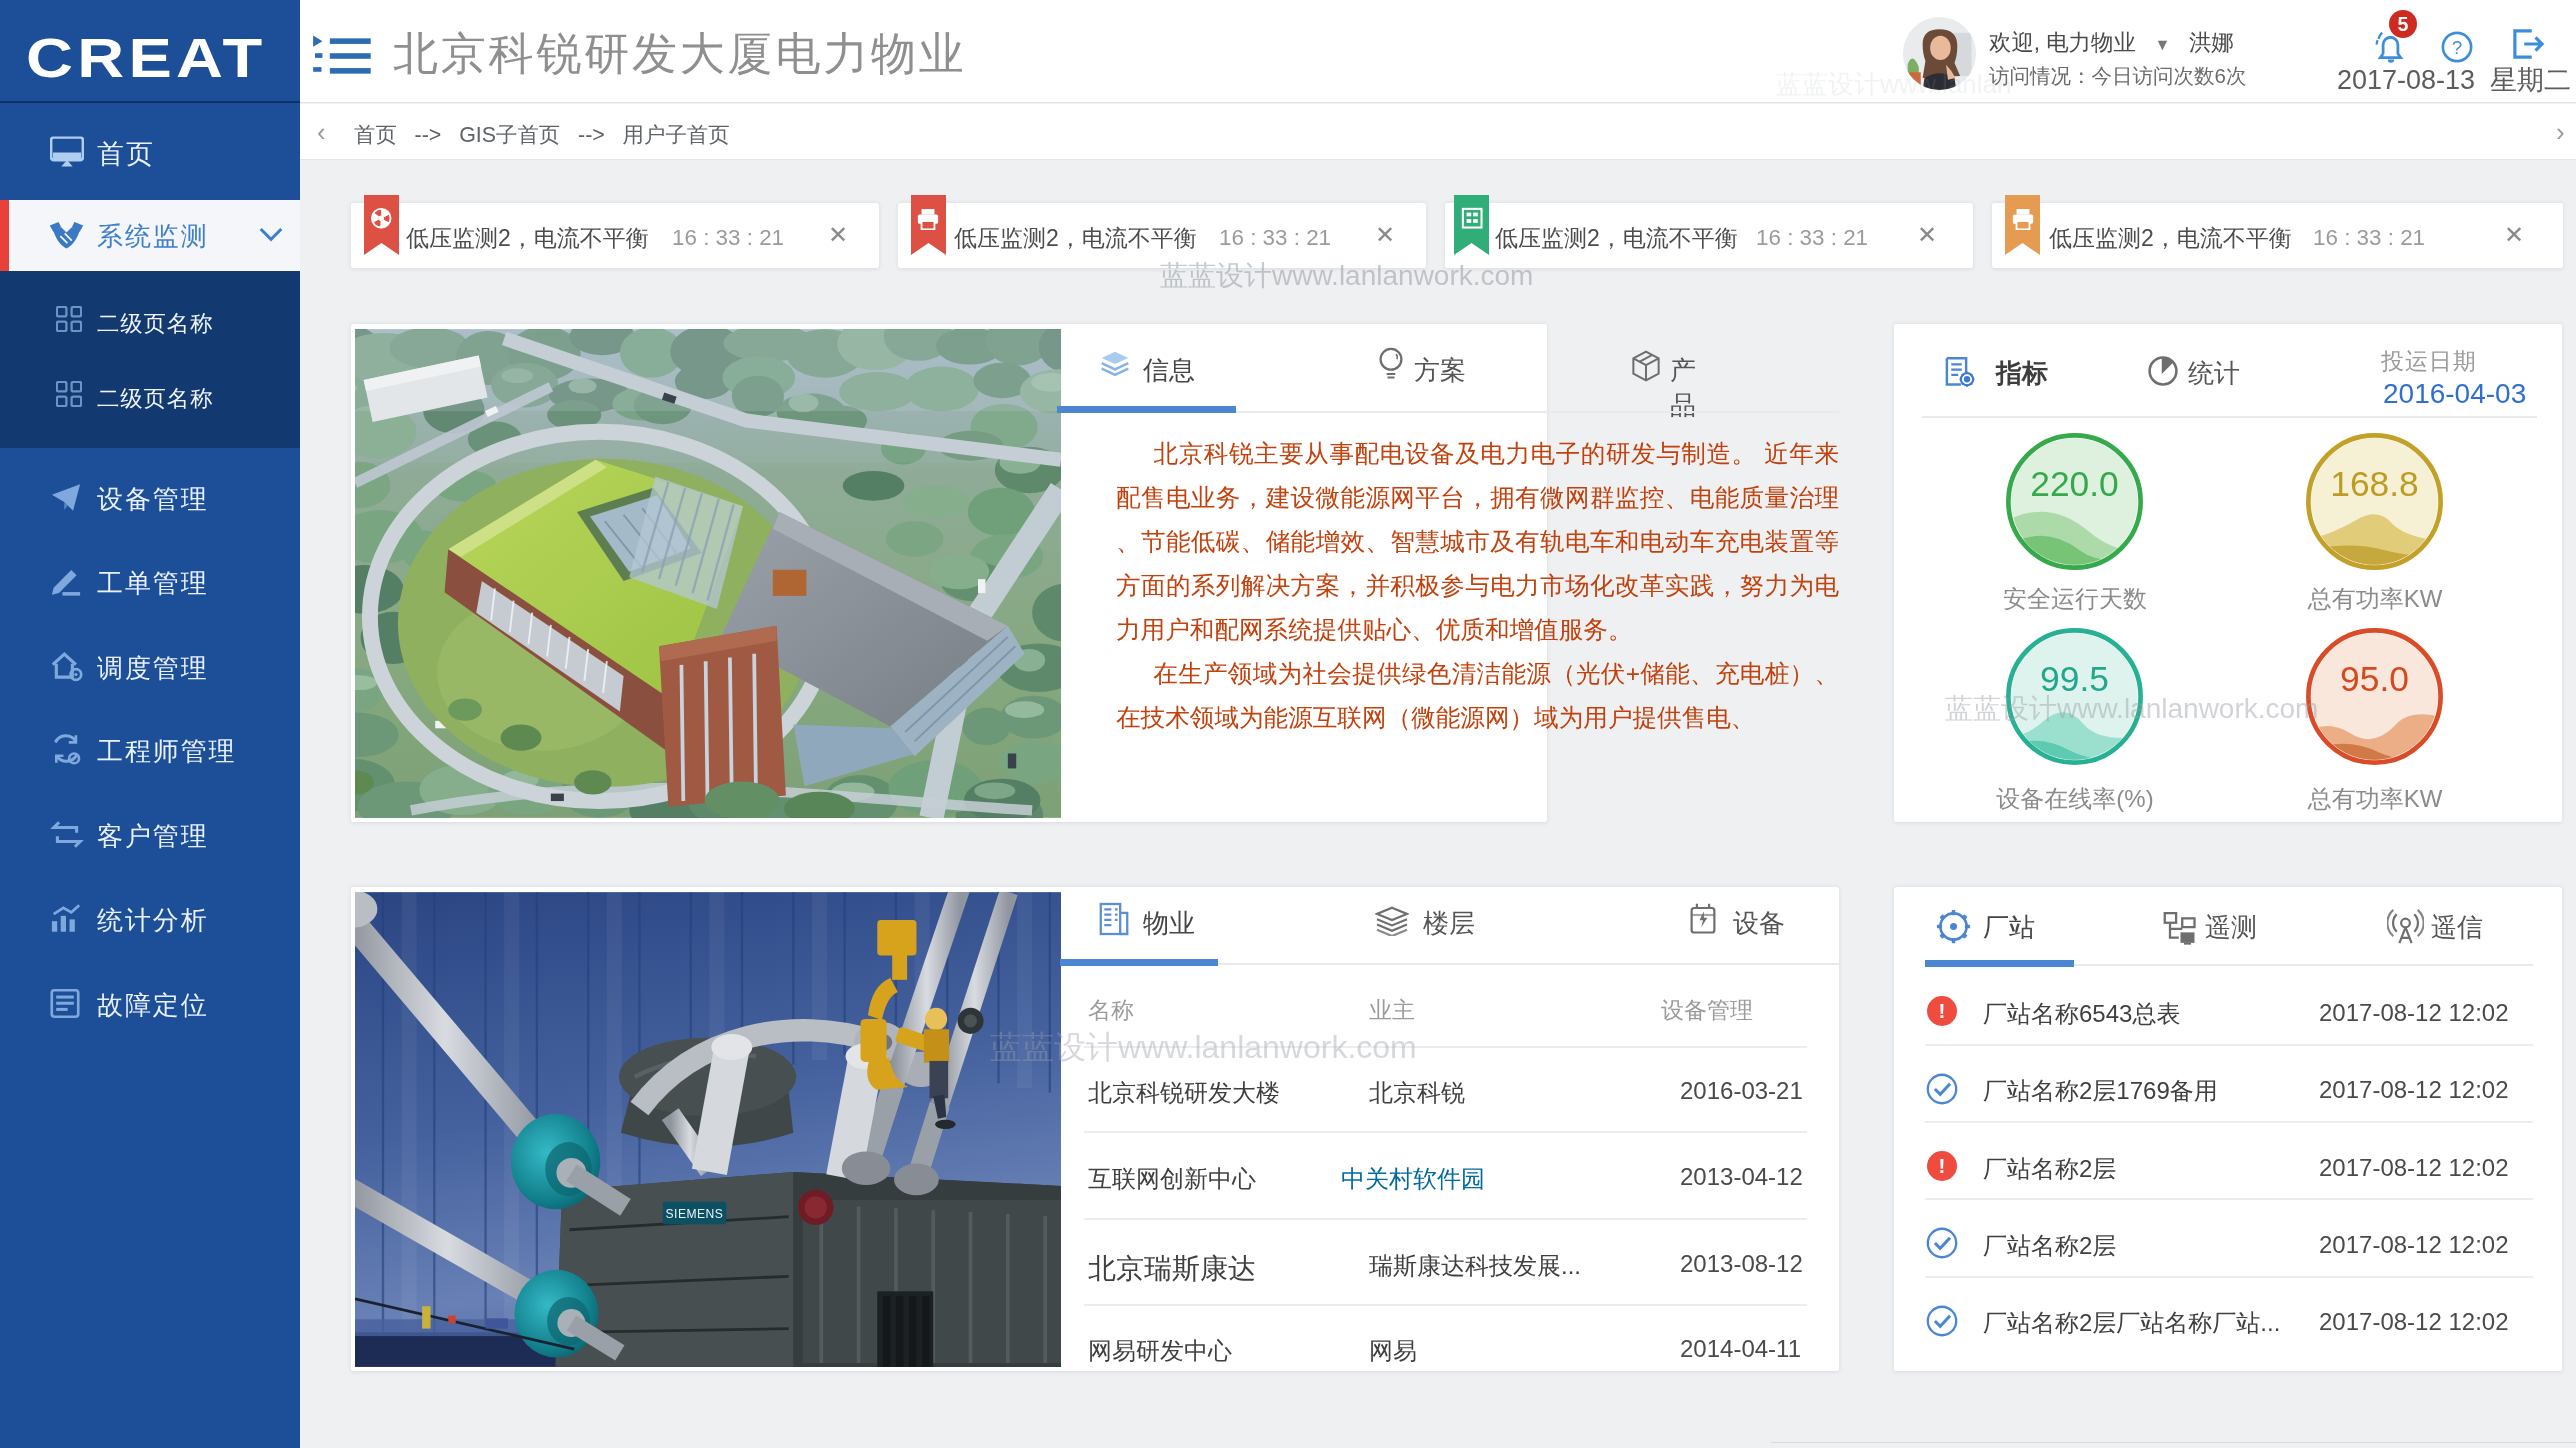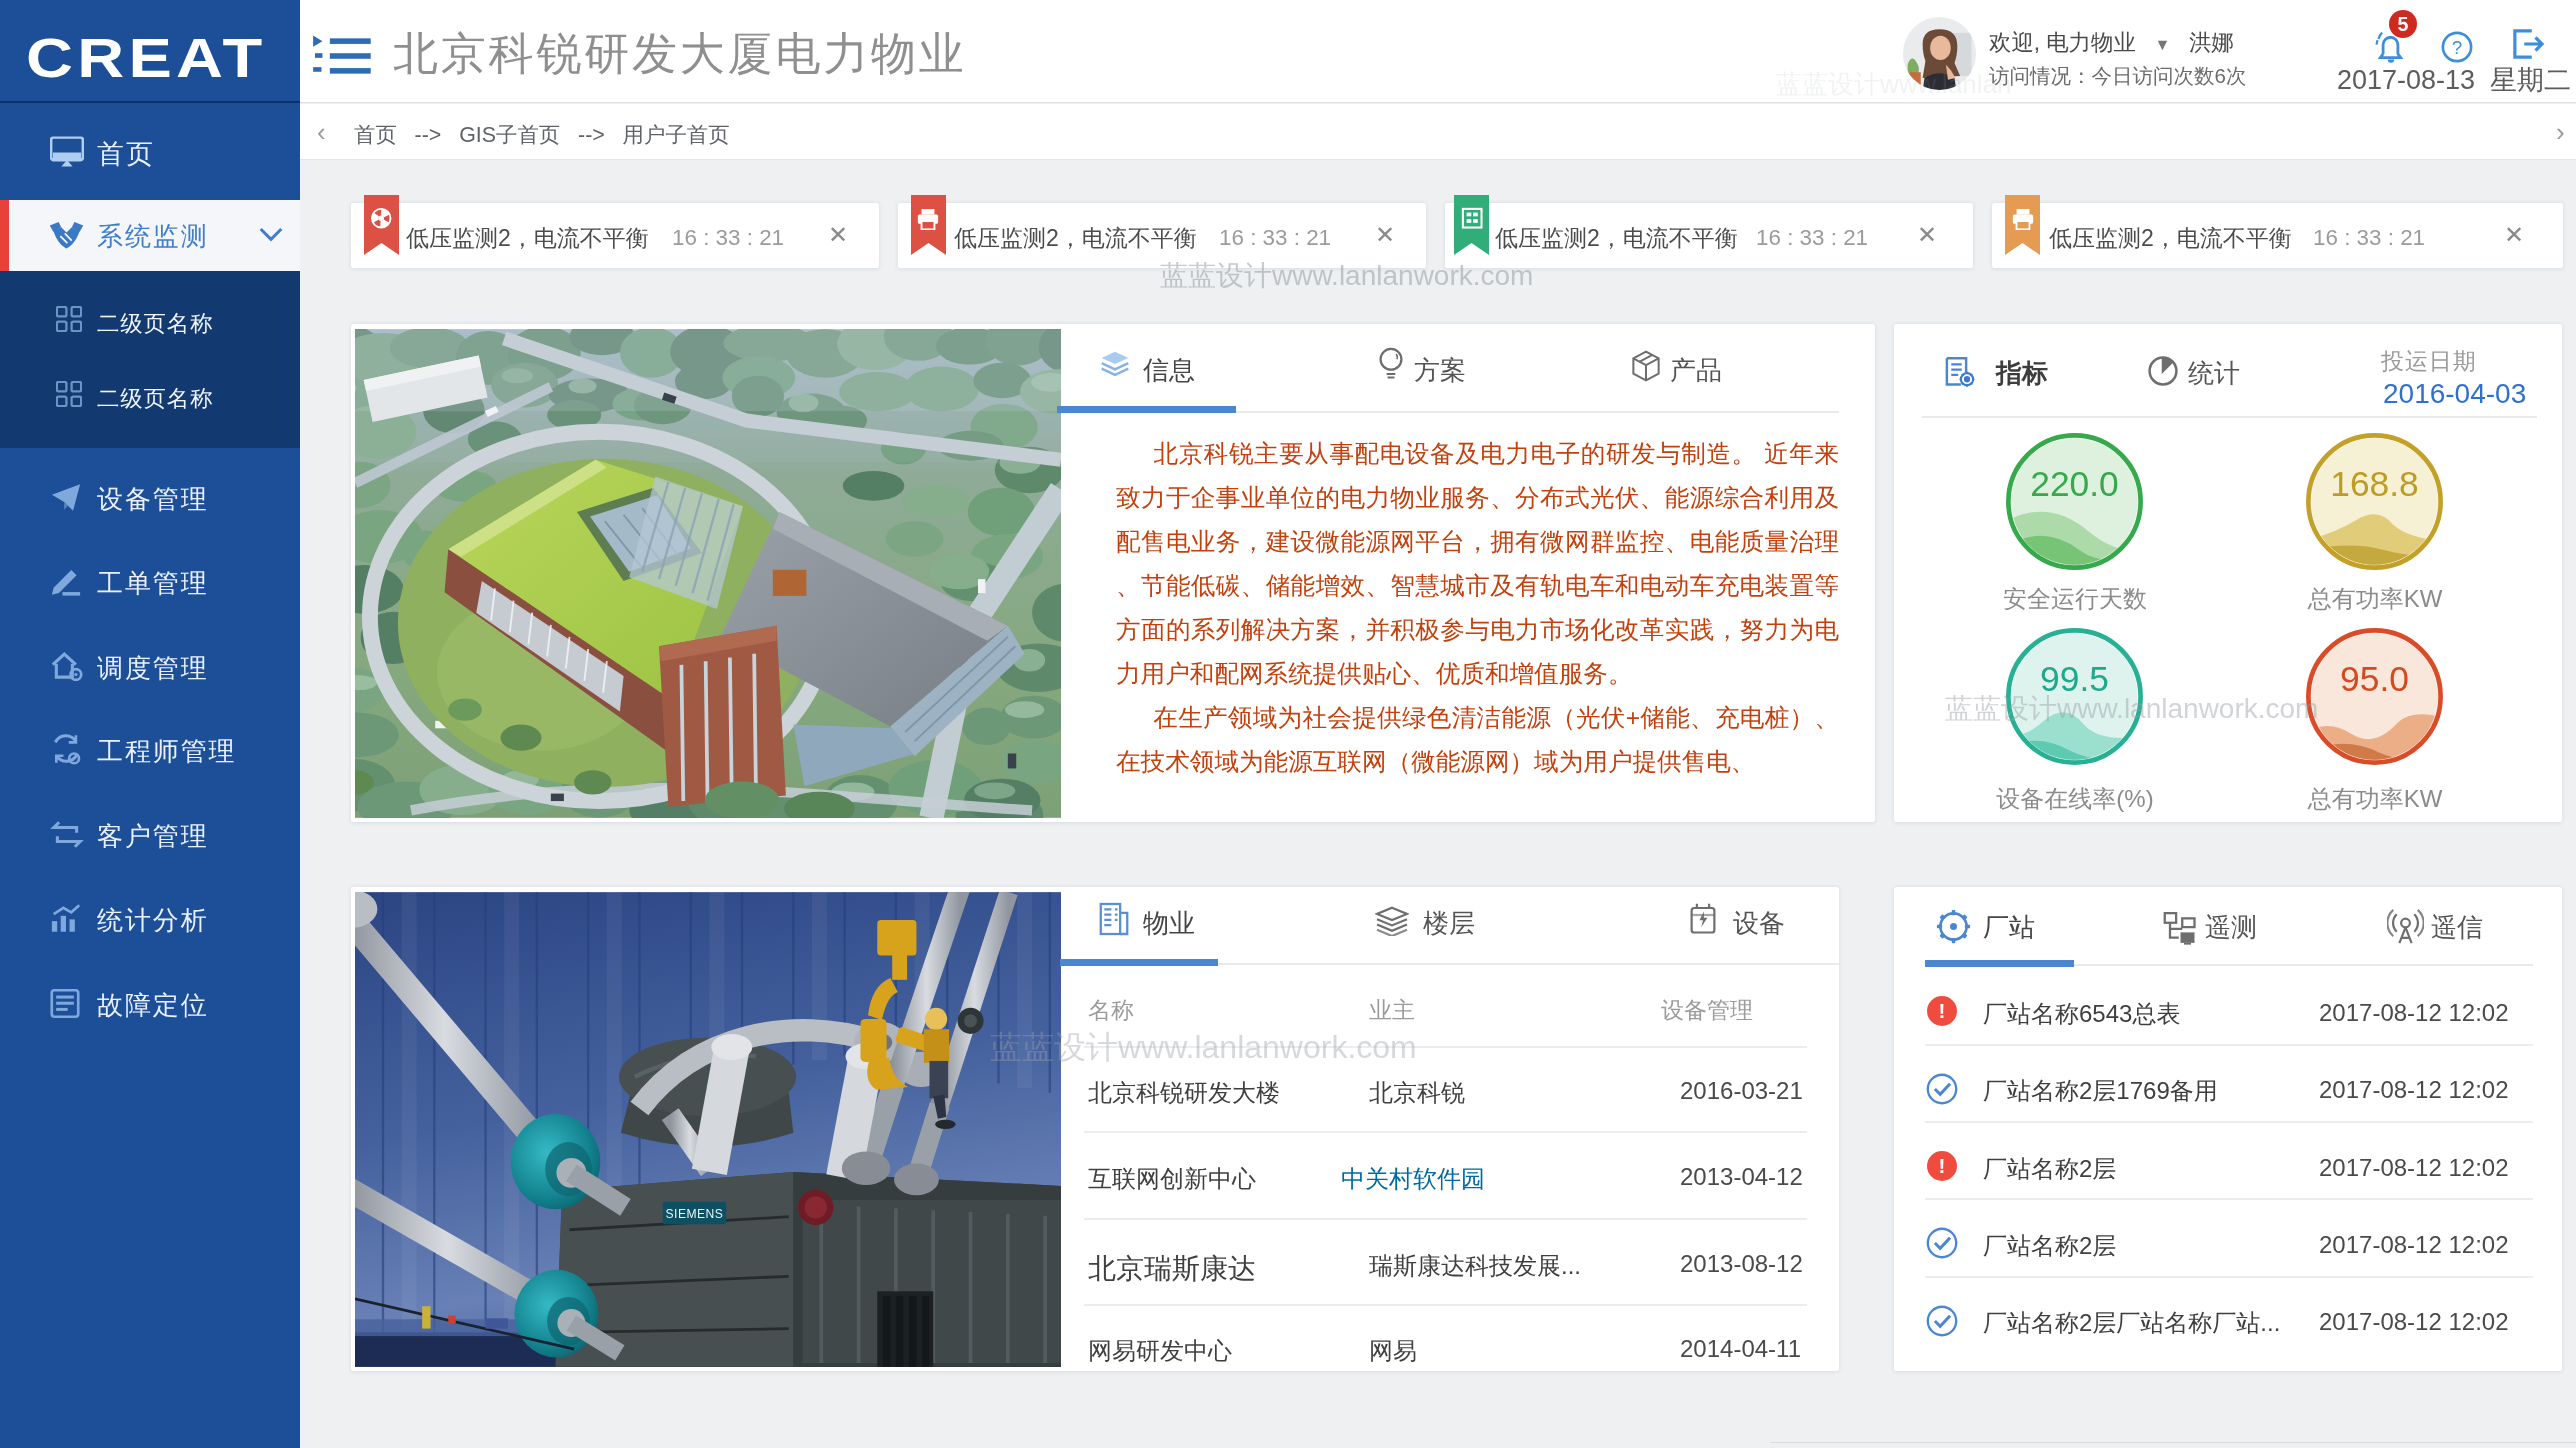--- a/index.html
+++ b/index.html
@@ -209,21 +209,21 @@
 <span class="abs" style="left:954px;top:223px;font-size:23px;color:#4c4c4c">低压监测2，电流不平衡</span>
 <span class="abs" style="left:1219px;top:225px;font-size:22.4px;color:#9b9b9b">16 : 33 : 21</span>
 <span class="abs" style="left:1375px;top:221px;font-size:24px;color:#8a8a8a">✕</span>
 <span class="abs" style="left:1495px;top:223px;font-size:23px;color:#4c4c4c">低压监测2，电流不平衡</span>
 <span class="abs" style="left:1756px;top:225px;font-size:22.4px;color:#9b9b9b">16 : 33 : 21</span>
 <span class="abs" style="left:1917px;top:221px;font-size:24px;color:#8a8a8a">✕</span>
 <span class="abs" style="left:2049px;top:223px;font-size:23px;color:#4c4c4c">低压监测2，电流不平衡</span>
 <span class="abs" style="left:2313px;top:225px;font-size:22.4px;color:#9b9b9b">16 : 33 : 21</span>
 <span class="abs" style="left:2504px;top:221px;font-size:24px;color:#8a8a8a">✕</span>
 
-<div class="card" style="left:351px;top:324px;width:1524px;height:498px">
+<div class="card" style="left:351px;top:324px;width:1196px;height:498px">
   <svg style="position:absolute;left:3.7px;top:4.7px" width="706" height="489" viewBox="0 0 757 524">
     <defs>
       <linearGradient id="bldg" x1="0" y1="0" x2="0" y2="1">
         <stop offset="0" stop-color="#a3b8c6"></stop>
           <stop offset="0.3" stop-color="#8fab97"></stop>
           <stop offset="0.7" stop-color="#85a87e"></stop>
           <stop offset="1" stop-color="#7da076"></stop>
       </linearGradient>
       <linearGradient id="groof" x1="0" y1="0" x2="1" y2="1">
         <stop offset="0" stop-color="#b9d65b"></stop>
@@ -417,21 +417,20 @@
           <path d="M19 2 L34 10 L34 28 L19 36 L4 28 L4 10 Z"></path>
           <path d="M4 10 L19 18 L34 10 M19 18 L19 36"></path>
           <path d="M26 6 L11 14"></path>
         </g>
       </svg></span>
   <span class="abs" style="left:1319px;top:29px;font-size:26px;color:#555">产品</span>
   <div class="abs" style="left:706px;top:82px;width:179px;height:6.5px;background:#4a86d2"></div>
   <div class="abs" style="left:885px;top:87px;width:603px;height:1.9px;background:#e8eaed"></div>
   <div class="abs" style="left:765px;top:108px;width:723px;font-size:24.6px;line-height:44px;color:#c2410c">
     <div style="text-align:justify;text-align-last:justify"><span style="display:inline-block;width:37px"></span>北京科锐主要从事配电设备及电力电子的研发与制造。&nbsp;近年来</div>
-    <div style="text-align:justify;text-align-last:justify">致力于企事业单位的电力物业服务、分布式光伏、能源综合利用及</div>
     <div style="text-align:justify;text-align-last:justify">配售电业务，建设微能源网平台，拥有微网群监控、电能质量治理</div>
     <div style="text-align:justify;text-align-last:justify">、节能低碳、储能增效、智慧城市及有轨电车和电动车充电装置等</div>
     <div style="text-align:justify;text-align-last:justify">方面的系列解决方案，并积极参与电力市场化改革实践，努力为电</div>
     <div>力用户和配网系统提供贴心、优质和增值服务。</div>
     <div style="text-align:justify;text-align-last:justify"><span style="display:inline-block;width:37px"></span>在生产领域为社会提供绿色清洁能源（光伏+储能、充电桩）、</div>
     <div>在技术领域为能源互联网（微能源网）域为用户提供售电、</div>
   </div>
 </div>
 
 <div class="card" style="left:1894px;top:324px;width:668px;height:498px">

